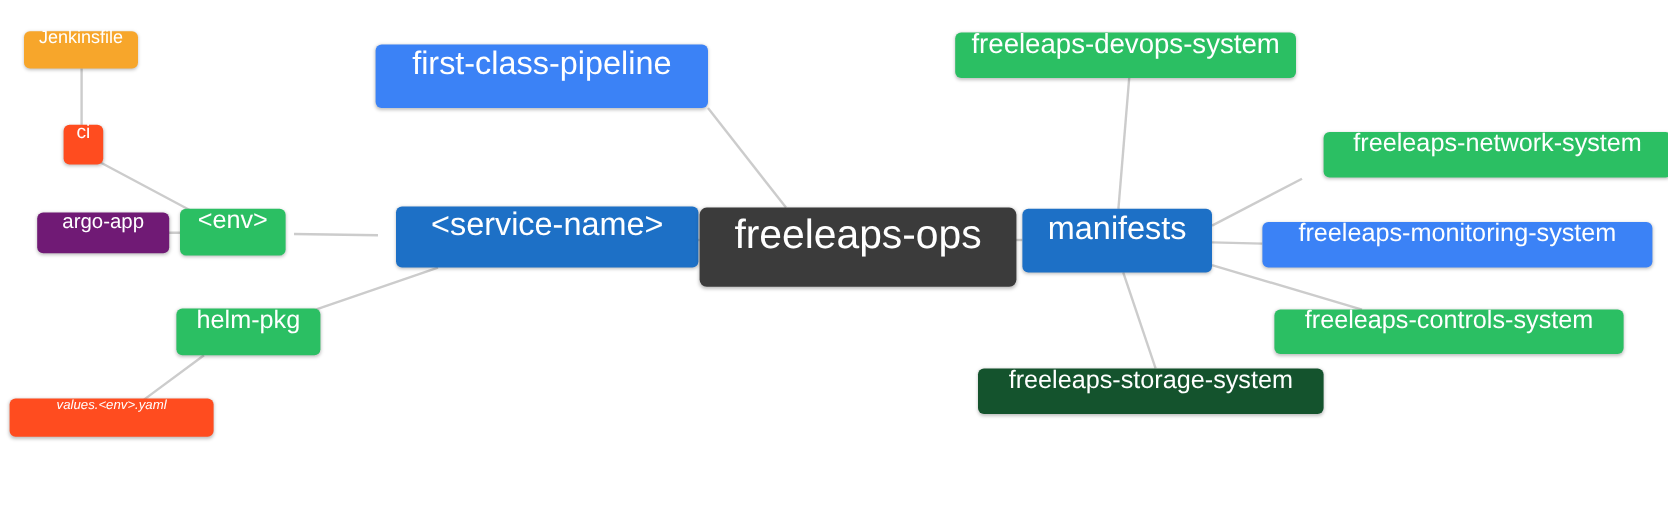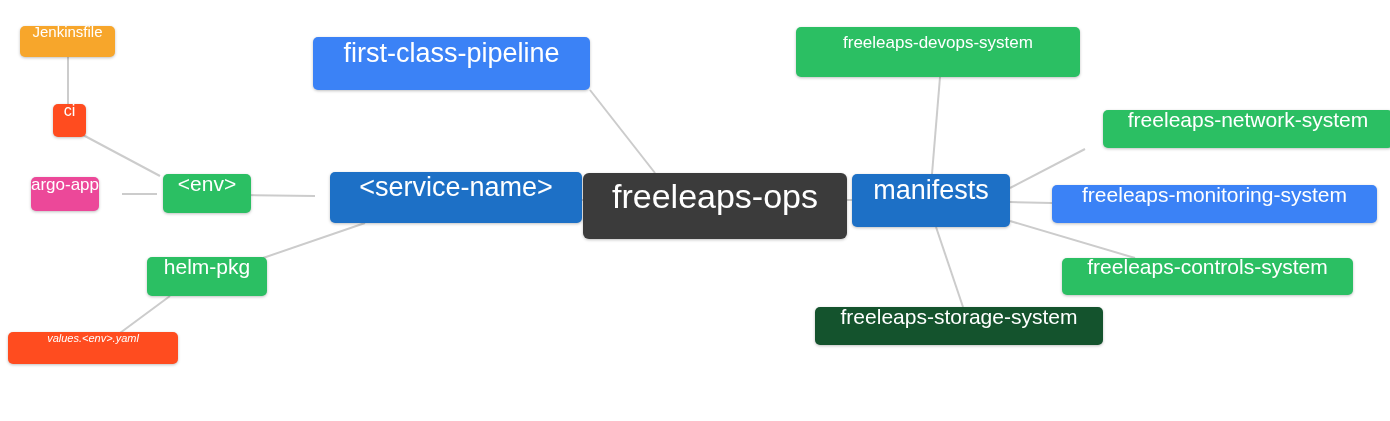--- a/index.html
+++ b/index.html
@@ -59,37 +59,37 @@
     <line x1="1010" y1="188" x2="1085" y2="149" stroke-width="2" stroke="#cccccc"></line>
     <line x1="1010" y1="202" x2="1052" y2="203" stroke-width="2" stroke="#cccccc"></line>
     <line x1="1010" y1="221" x2="1135" y2="258" stroke-width="2" stroke="#cccccc"></line>
     <line x1="936" y1="227" x2="963" y2="307" stroke-width="2" stroke="#cccccc"></line>
   </svg>
 
   <div class="node" style="left: 20px; top: 26px; width: 95px; height: 31px; font-size: 15px; background-color: rgb(247, 166, 43);">Jenkinsfile</div>
 
   <div class="node" style="left: 53px; top: 104px; width: 33px; height: 33px; font-size: 16px; background-color: rgb(255, 76, 31);">ci</div>
 
-  <div class="node" style="left: 31px; top: 177px; width: 68px; height: 34px; font-size: 17px; background-color: #ec4899;">argo-app</div>
+  <div class="node" style="left: 31px; top: 177px; width: 110px; height: 34px; font-size: 17px; background-color: #701a75;">argo-app</div>
 
-  <div class="node" style="left: 163px; top: 174px; width: 88px; height: 39px; font-size: 21px; background-color: rgb(43, 191, 99);">&lt;env&gt;</div>
+  <div class="node" style="left: 150px; top: 174px; width: 88px; height: 39px; font-size: 21px; background-color: rgb(43, 191, 99);">&lt;env&gt;</div>
 
   <div class="node" style="left: 313px; top: 37px; width: 277px; height: 53px; font-size: 27px; background-color: #3b82f6;">first-class-pipeline</div>
 
   <div class="node" style="left: 330px; top: 172px; width: 252px; height: 51px; font-size: 27px; background-color: rgb(29, 112, 198);">&lt;service-name&gt;</div>
 
   <div class="node root" style="left: 583px; top: 173px; width: 264px; height: 66px; font-size: 34px; background-color: rgb(59, 59, 59);">freeleaps-ops</div>
 
   <div class="node" style="left: 852px; top: 174px; width: 158px; height: 53px; font-size: 27px; background-color: rgb(29, 112, 198);">manifests</div>
 
   <div class="node" style="left: 147px; top: 257px; width: 120px; height: 39px; font-size: 21px; background-color: rgb(43, 191, 99);">helm-pkg</div>
 
   <div class="node" style="left: 8px; top: 332px; width: 170px; height: 32px; font-size: 11px; background-color: rgb(255, 76, 31); font-style: italic;">values.&lt;env&gt;.yaml</div>
 
-  <div class="node" style="left: 796px; top: 27px; width: 284px; height: 50px; font-size: 17px; background-color: rgb(43, 191, 99);">freeleaps-devops-system</div>
+  <div class="node" style="left: 796px; top: 27px; width: 284px; height: 38px; font-size: 23px; background-color: rgb(43, 191, 99);">freeleaps-devops-system</div>
 
   <div class="node" style="left: 1055px; top: 110px; width: 290px; height: 38px; font-size: 21px; background-color: rgb(43, 191, 99); margin-left: 48px;">freeleaps-network-system</div>
 
   <div class="node" style="left: 1052px; top: 185px; width: 325px; height: 38px; font-size: 21px; background-color: #3b82f6;">freeleaps-monitoring-system</div>
 
   <div class="node" style="left: 1062px; top: 258px; width: 291px; height: 37px; font-size: 21px; background-color: rgb(43, 191, 99);">freeleaps-controls-system</div>
 
   <div class="node" style="left: 815px; top: 307px; width: 288px; height: 38px; font-size: 21px; background-color: #14532d;">freeleaps-storage-system</div>
 
 </div>

